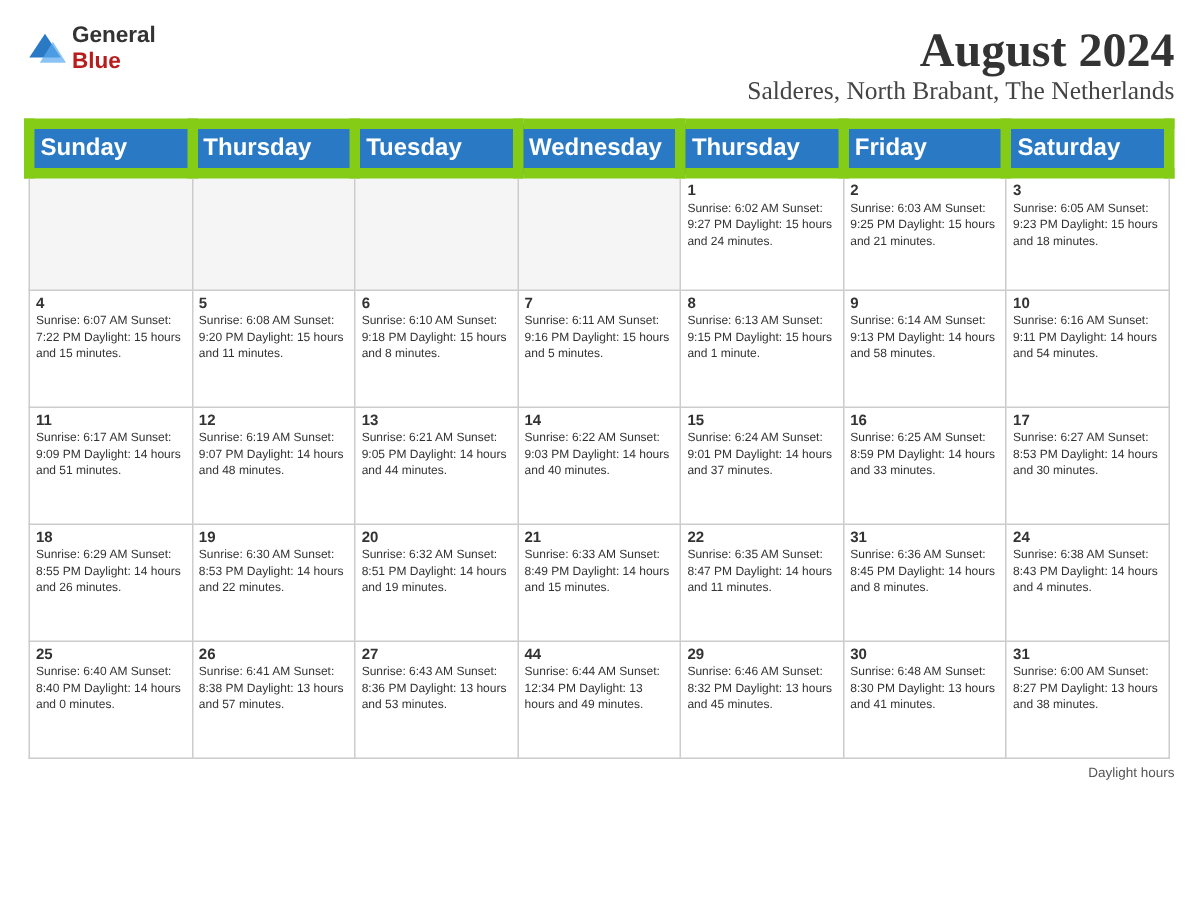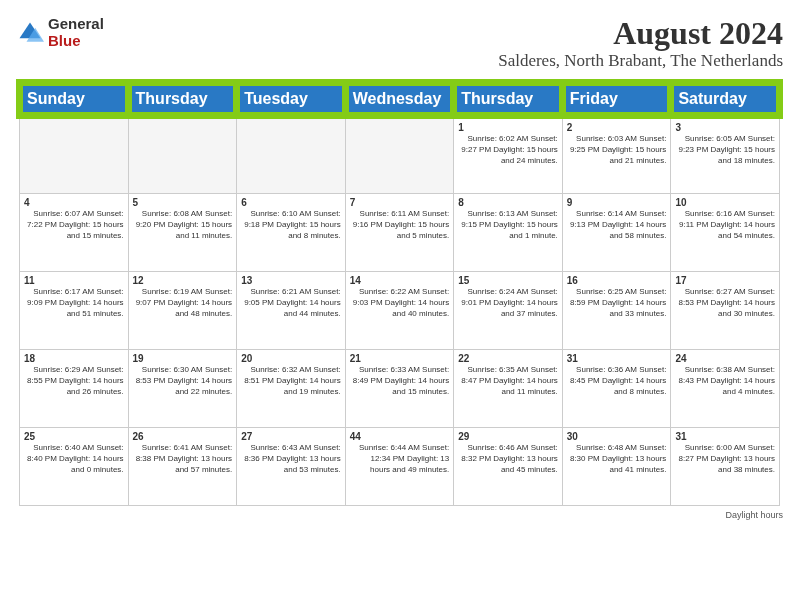--- a/index.html
+++ b/index.html
@@ -95,21 +95,20 @@
       font-size: 10px;
       font-weight: bold;
       color: #333;
       display: block;
       margin-bottom: 1px;
     }
     .day-info {
       font-size: 8px;
       color: #333;
       line-height: 1.35;
-      text-align: right;
     }
     .footer-note {
       font-size: 9px;
       color: #555;
       margin-top: 4px;
       text-align: right;
     }
   </style>
 </head>
 <body>

